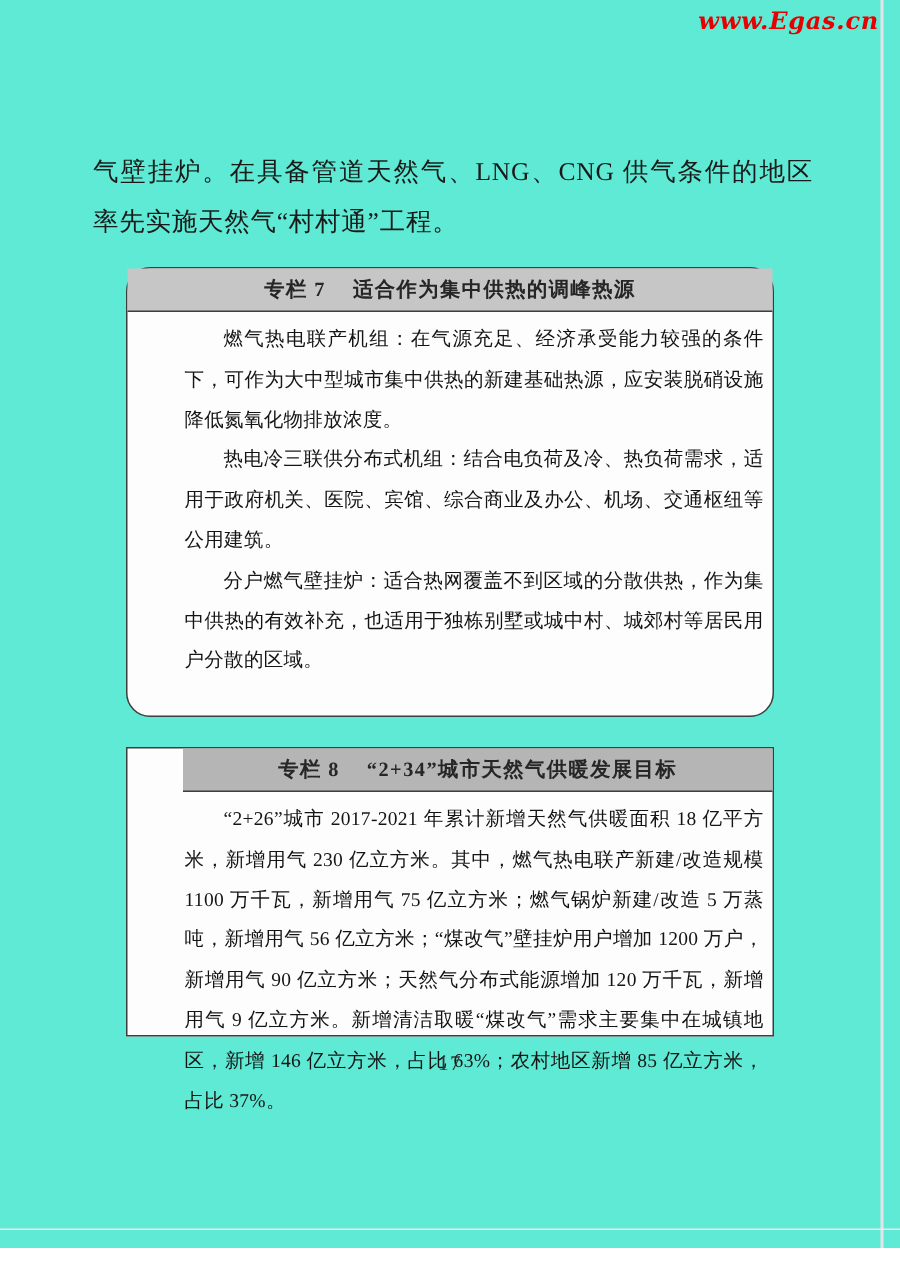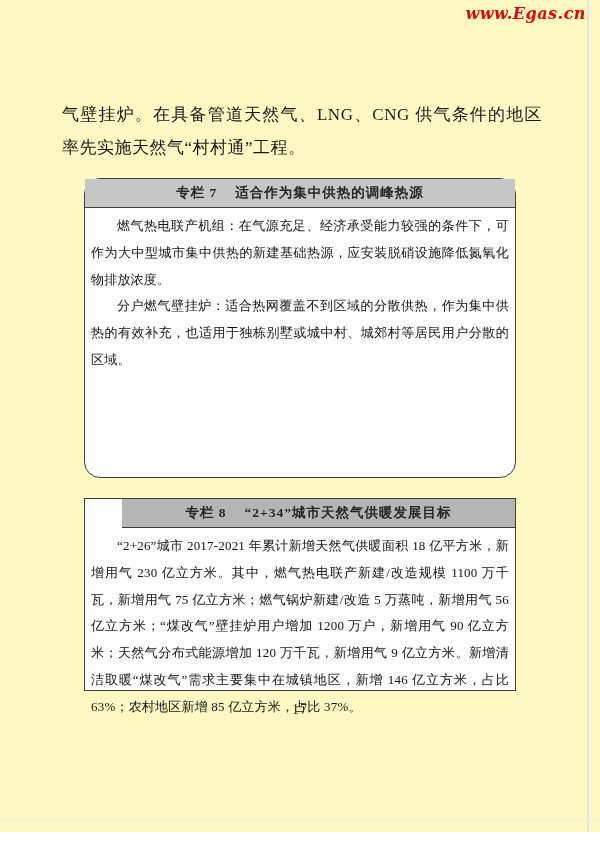--- a/index.html
+++ b/index.html
@@ -1,21 +1,21 @@
 <!DOCTYPE html>
 <html><head>
 <meta charset="utf-8">
 <style>
   * { margin: 0; padding: 0; box-sizing: border-box; }
   html, body { background: #ffffff; }
   .page {
     position: relative;
     width: 600px;
     height: 832px;
-    background: #fef9c3;
+    background: #5eead4;
     font-family: "Liberation Serif", "DejaVu Serif", serif;
     color: #1c1c1c;
     overflow: hidden;
   }
   .watermark {
     position: absolute;
     top: 4px;
     right: 14px;
     font-family: "DejaVu Serif", serif;
     font-style: italic;
@@ -53,20 +53,21 @@
     font-weight: bold;
     font-size: 13.5px;
     color: #262626;
     letter-spacing: 1px;
   }
   .box-7 .box-header { background: #c6c6c6; }
   .box-8 .box-header { background: #b5b5b5; margin-left: 37px; }
   .box-header .label { margin-right: 18px; }
   .box-body {
     padding: 5px 6px 0 6px;
+    margin-left: 32px;
   }
   .box-body p {
     font-size: 13px;
     line-height: 26.8px;
     text-align: justify;
     text-indent: 2em;
     color: #141414;
     letter-spacing: 0.2px;
   }
   .page-number {
@@ -109,20 +110,21 @@
 
   <p class="intro">气壁挂炉。在具备管道天然气、LNG、CNG 供气条件的地区率先实施天然气“村村通”工程。</p>
 
   <div class="box box-7">
     <div class="box-header">
       <span class="label">专栏 7</span>
       <span class="title">适合作为集中供热的调峰热源</span>
     </div>
     <div class="box-body">
       <p>燃气热电联产机组：在气源充足、经济承受能力较强的条件下，可作为大中型城市集中供热的新建基础热源，应安装脱硝设施降低氮氧化物排放浓度。</p>
+      <p>热电冷三联供分布式机组：结合电负荷及冷、热负荷需求，适用于政府机关、医院、宾馆、综合商业及办公、机场、交通枢纽等公用建筑。</p>
       <p>分户燃气壁挂炉：适合热网覆盖不到区域的分散供热，作为集中供热的有效补充，也适用于独栋别墅或城中村、城郊村等居民用户分散的区域。</p>
     </div>
   </div>
 
   <div class="box box-8">
     <div class="box-header">
       <span class="label">专栏 8</span>
       <span class="title">“2+34”城市天然气供暖发展目标</span>
     </div>
     <div class="box-body">

